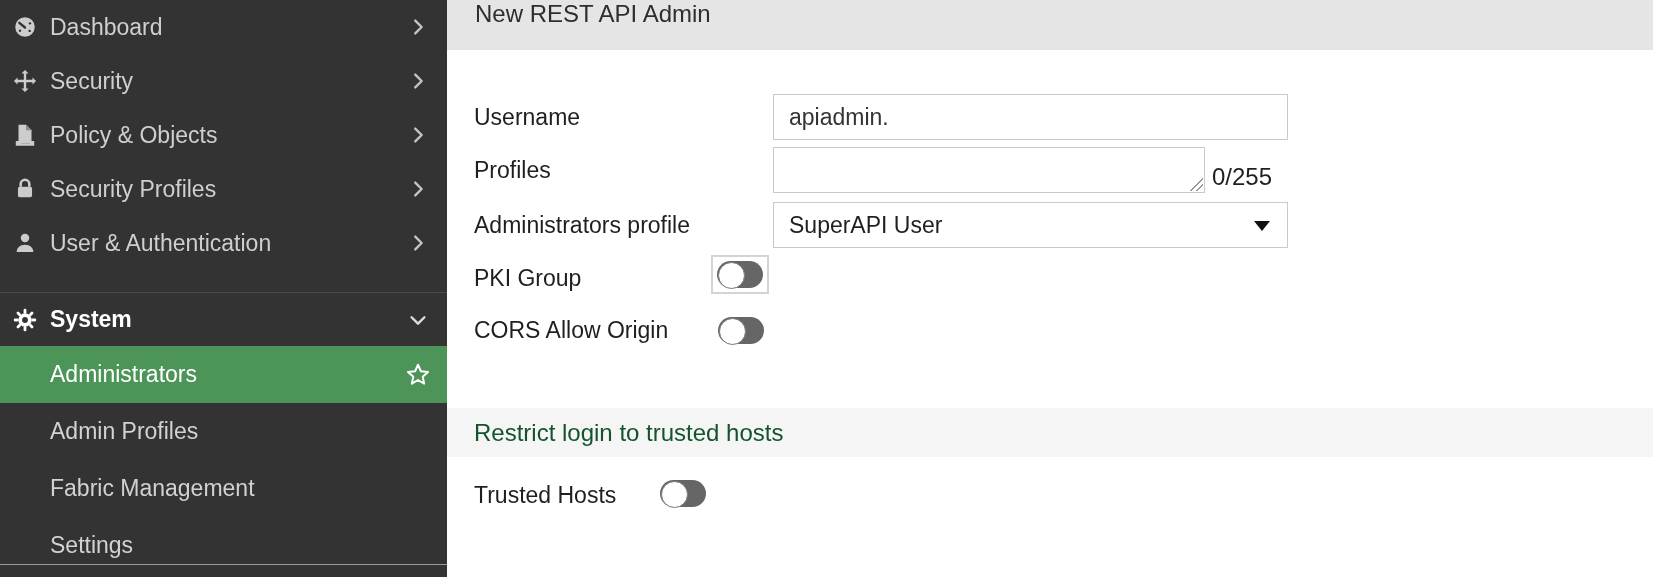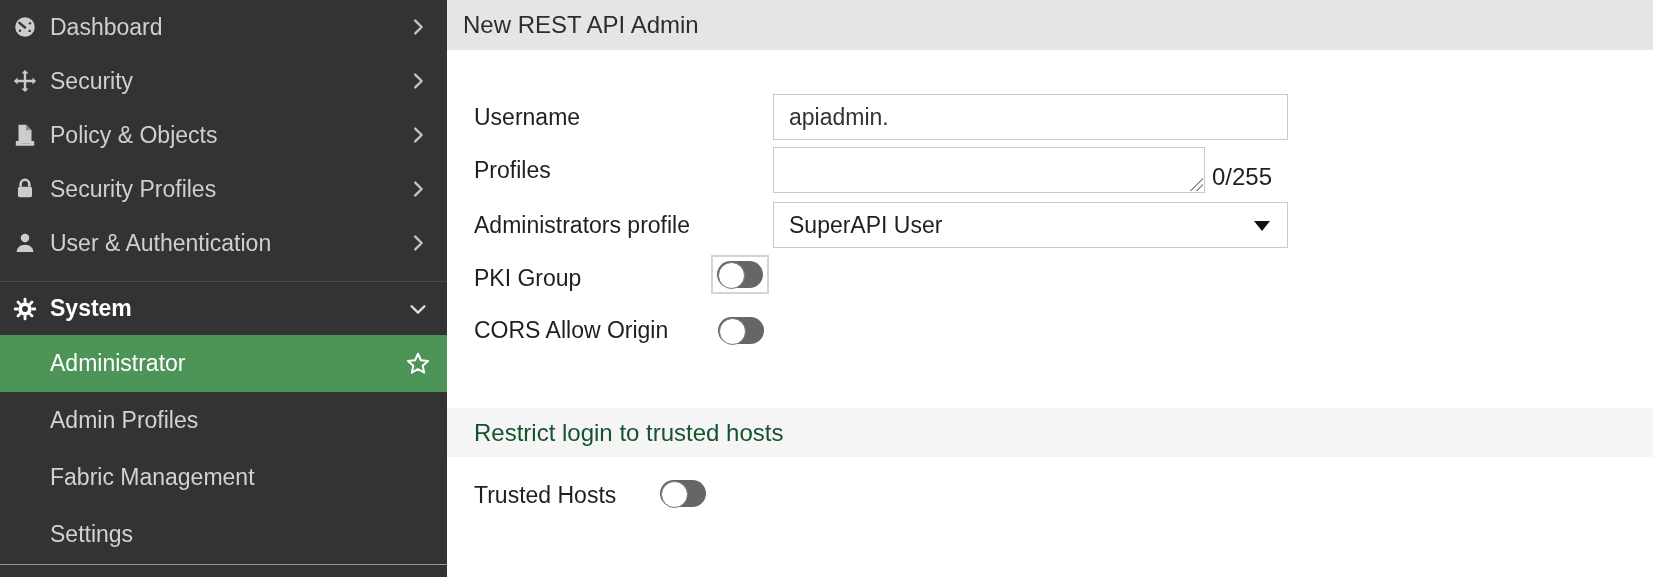--- a/index.html
+++ b/index.html
@@ -8,31 +8,31 @@
   .app { position:relative; width:1653px; height:577px; }
 
   
   .sidebar { position:absolute; left:0; top:0; width:447px; height:577px; background:#333333; }
   .nav-item { height:54px; display:flex; align-items:center; padding:0 18px 0 10px;
               color:#cfcfcf; font-size:23px; cursor:pointer; }
   .nav-icon { width:30px; height:26px; display:flex; align-items:center; justify-content:center;
               margin-right:10px; flex:0 0 30px; }
   .nav-label { flex:1; white-space:nowrap; overflow:hidden; }
   .nav-chev { width:22px; height:22px; display:flex; align-items:center; justify-content:center; }
-  .nav-item.parent-open { color:#ffffff; font-weight:bold; border-top:1px solid #4a4a4a; margin-top:11px; }
+  .nav-item.parent-open { color:#ffffff; font-weight:bold; border-top:1px solid #4a4a4a; margin-top:22px; }
   .sub-item { height:57px; display:flex; align-items:center; padding:0 14px 0 50px;
               color:#d2d2d2; font-size:23px; cursor:pointer; }
   .sub-item.selected { background:#4d9458; color:#ffffff; }
   .fav-star { margin-left:auto; width:30px; height:30px; display:flex; align-items:center; justify-content:center; }
   .sidebar-divider { position:absolute; left:0; top:564px; width:447px; height:1px; background:#9a9a9a; }
 
   
   .main { position:absolute; left:447px; top:0; width:1206px; height:577px; background:#fff; }
-  .page-header { height:50px; background:#e5e5e5; display:flex; align-items:center;
-                 padding-left:16px; font-size:24px; color:#2e2e2e; }
+  .page-header { height:50px; background:#e5e5e5; display:flex; align-items:flex-start;
+                 padding-left:28px; font-size:24px; color:#2e2e2e; }
   .form-label { position:absolute; left:27px; height:46px; line-height:46px;
                 font-size:23px; color:#1f1f1f; white-space:nowrap;text-align:right; }
   .text-input { position:absolute; left:326px; width:515px; height:46px;
                 border:1px solid #c9c9c9; background:#fff; font-size:23px; color:#333;
                 padding:0 15px; font-family:"Liberation Sans","DejaVu Sans",sans-serif; outline:none; }
   .ta-wrap { position:absolute; left:326px; top:147px; width:432px; height:46px; }
   .ta-wrap textarea { width:100%; height:100%; border:1px solid #c9c9c9; resize:none; outline:none;
                       font-size:23px; padding:4px 10px; color:#333;
                       font-family:"Liberation Sans","DejaVu Sans",sans-serif; }
   .resize-grip { position:absolute; right:2px; bottom:2px; width:14px; height:14px; cursor:nwse-resize;
@@ -162,21 +162,21 @@
       </span>
       <span class="nav-label">System</span>
       <span class="nav-chev">
         <svg width="22" height="22" viewBox="0 0 24 24">
             <path d="M5 9l7 7 7-7" fill="none" stroke="#dddddd" stroke-width="2.6" stroke-linecap="round" stroke-linejoin="round"></path>
           </svg>
       </span>
     </div>
 
     <div class="sub-item selected">
-      <span>Administrator</span>
+      <span>Administrators</span>
       <span class="fav-star">
         <svg width="28" height="28" viewBox="0 0 24 24">
             <path d="M12 3.2l2.5 5.6 6.1.6-4.6 4 1.3 6-5.3-3.1-5.3 3.1 1.3-6-4.6-4 6.1-.6z" fill="none" stroke="#ffffff" stroke-width="1.7" stroke-linejoin="round"></path>
           </svg>
       </span>
     </div>
 
     <div class="sub-item">
       <span>Admin Profiles</span>
     </div>

